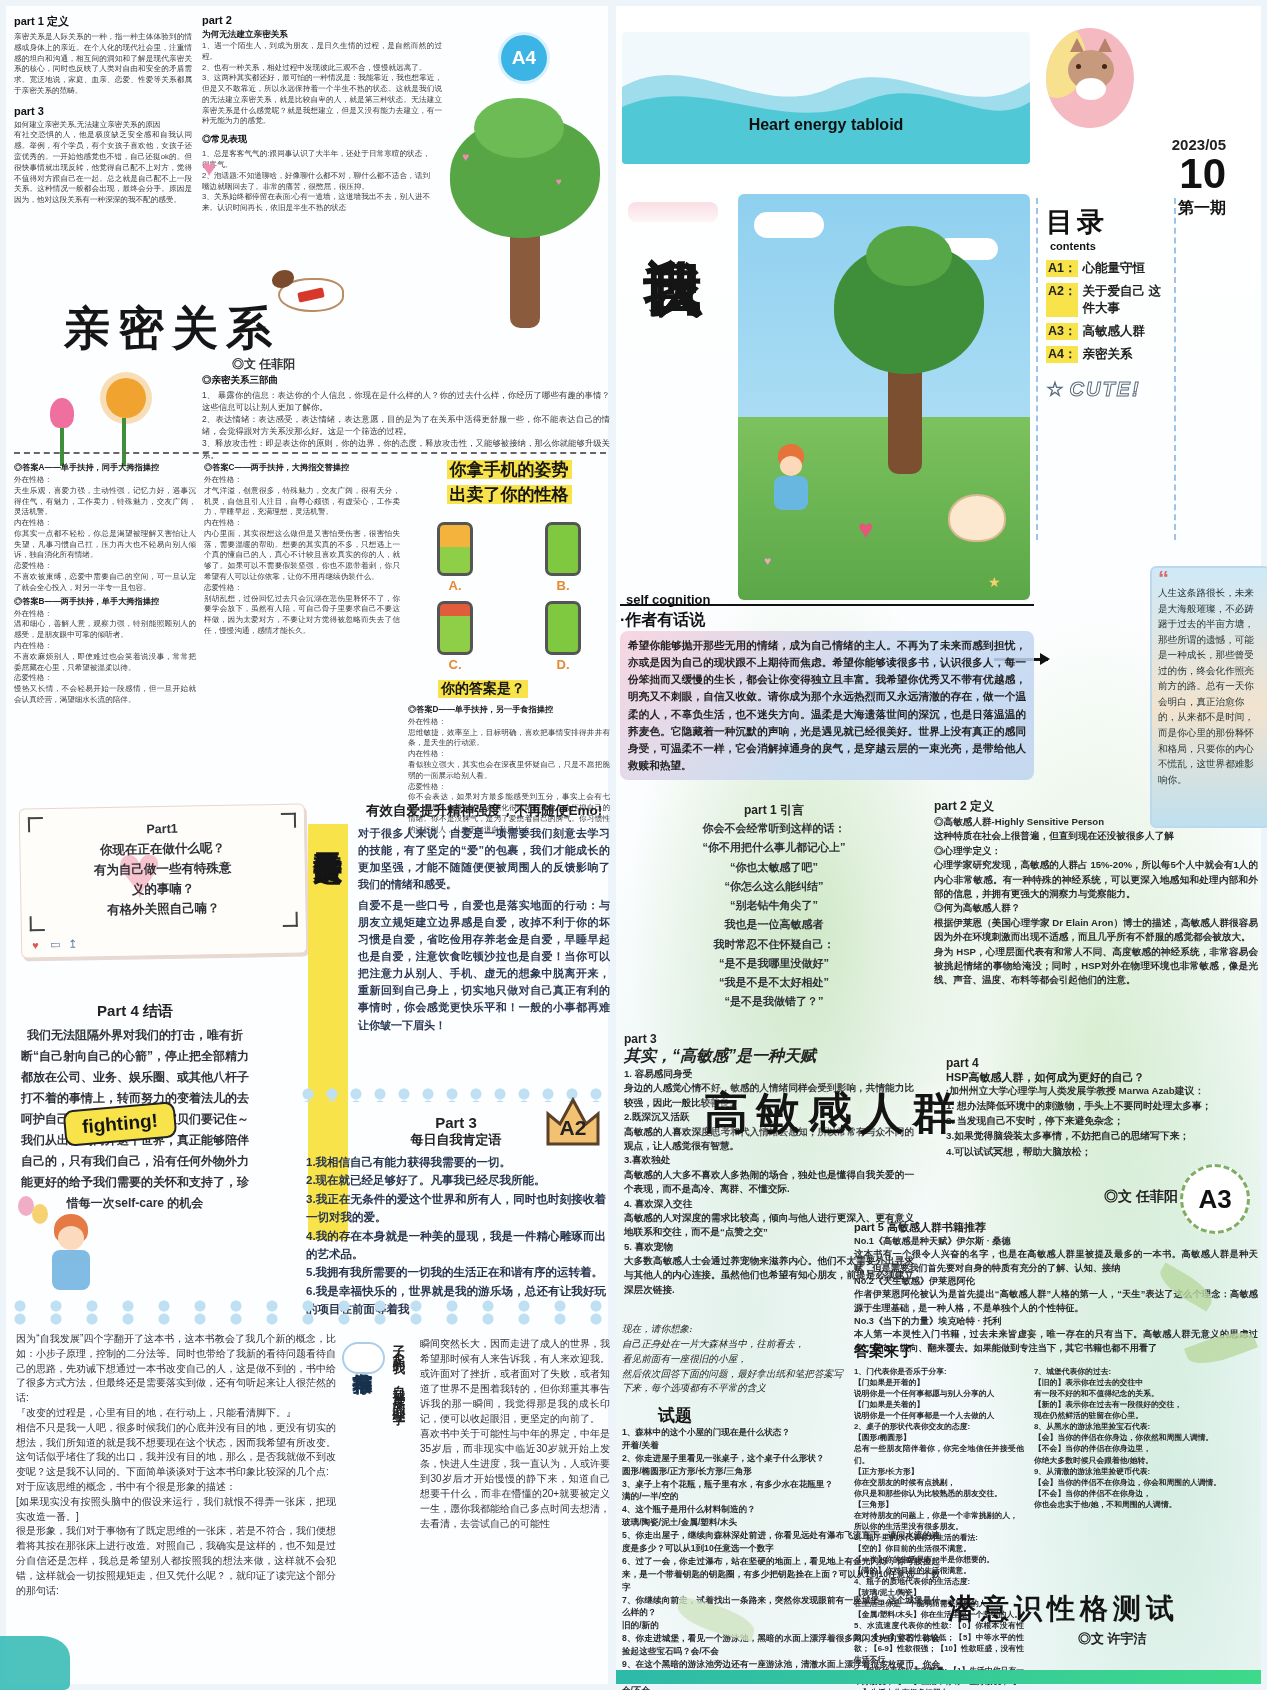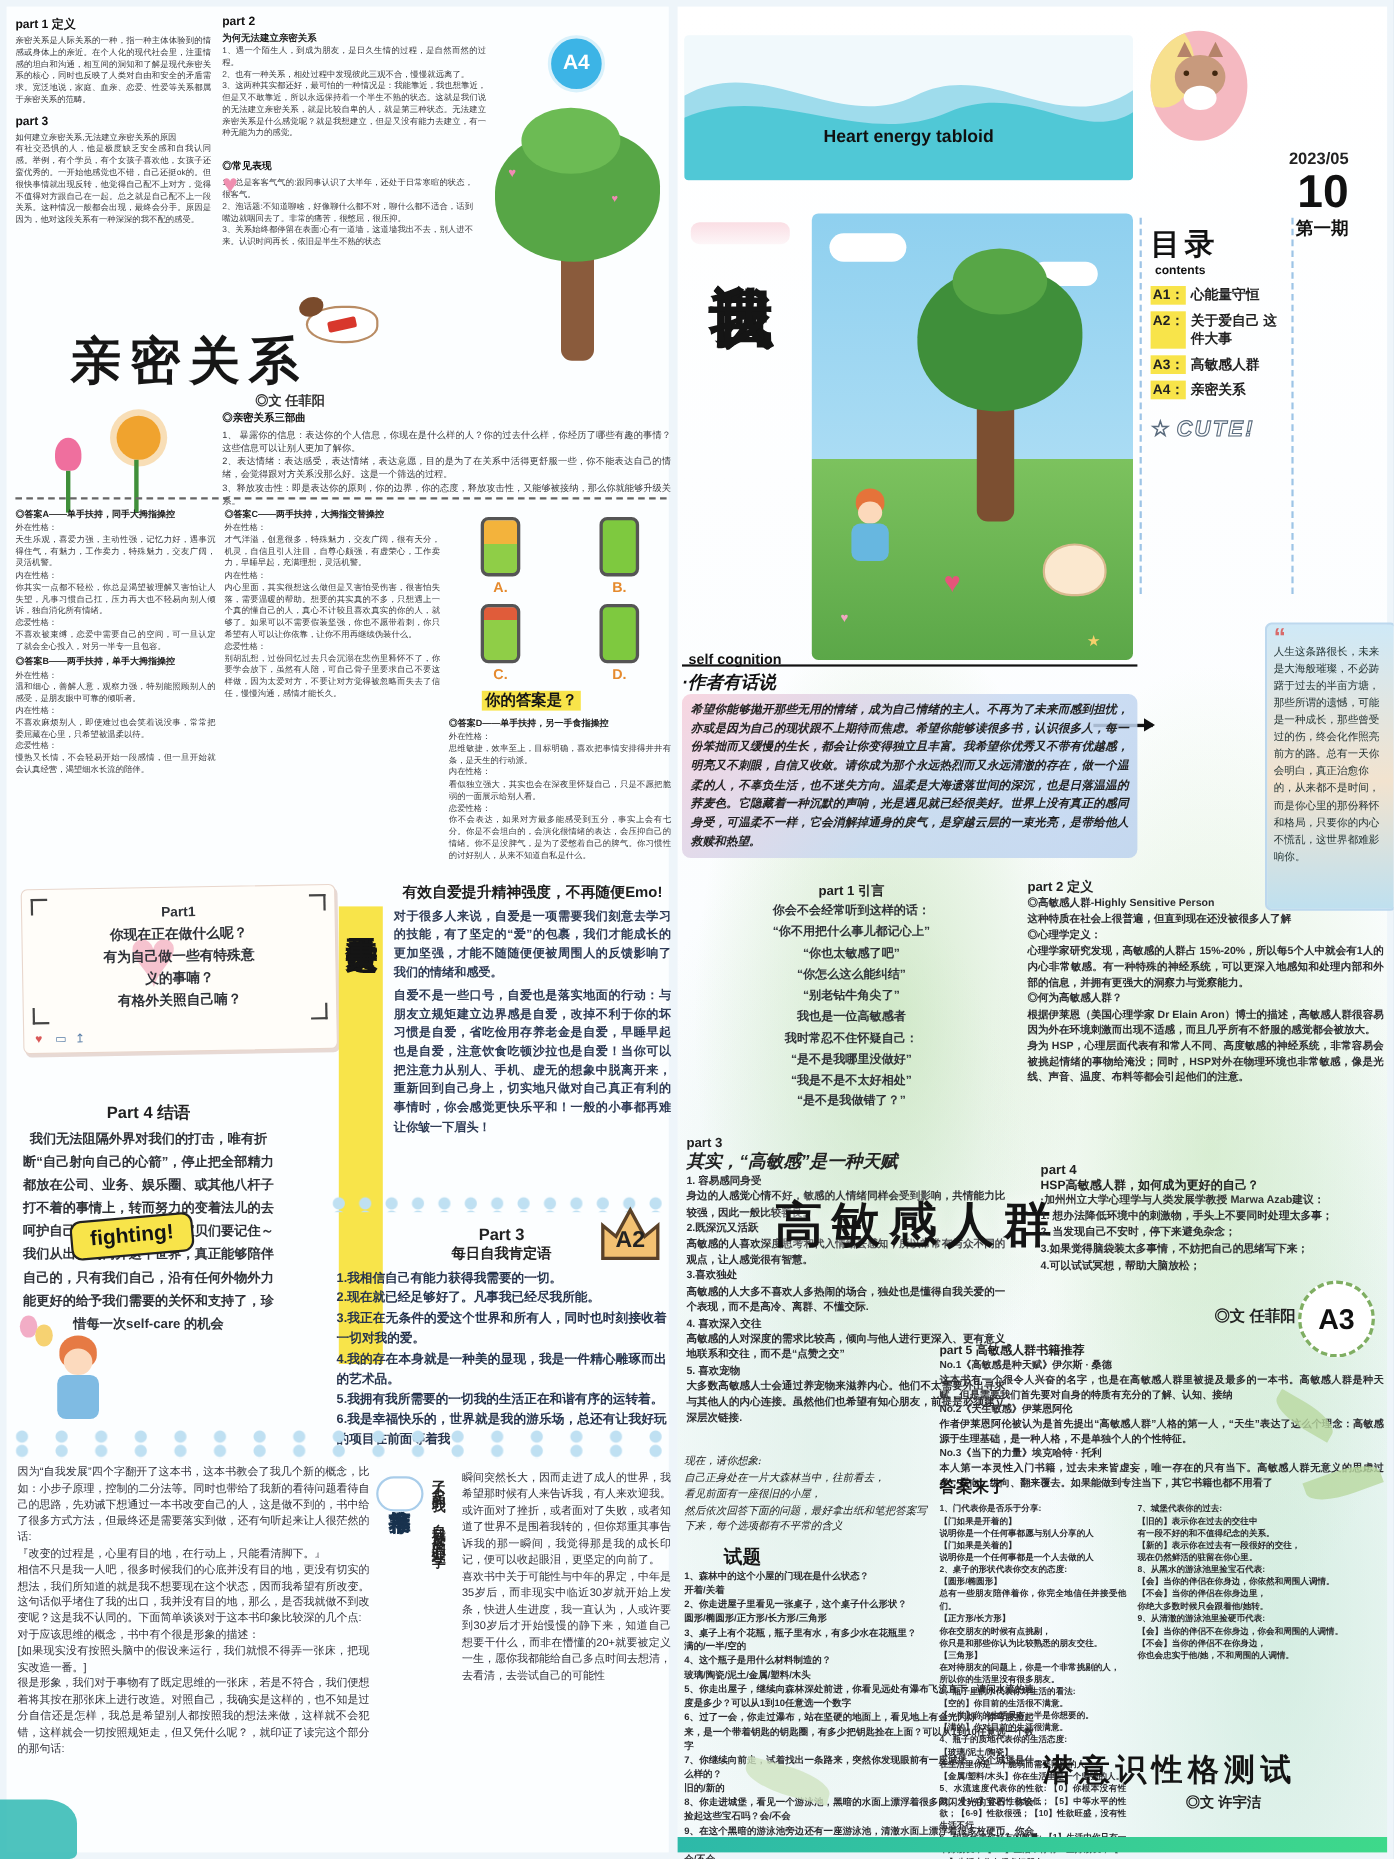--- a/index.html
+++ b/index.html
@@ -61,21 +61,21 @@
       <div class="dense">如何建立亲密关系,无法建立亲密关系的原因
 有社交恐惧的人，他是极度缺乏安全感和自我认同感。举例，有个学员，有个女孩子喜欢他，女孩子还蛮优秀的。一开始他感觉也不错，自己还挺ok的。但很快事情就出现反转，他觉得自己配不上对方，觉得不值得对方跟自己在一起。总之就是自己配不上一段关系。这种情况一般都会出现，最终会分手。原因是因为，他对这段关系有一种深深的我不配的感受。</div>
     </div>
 
     <div class="abs" style="left:196px;top:8px;width:262px;">
       <div class="pt">part 2</div>
       <div style="font-weight:800;font-size:8.6px;color:#222;">为何无法建立亲密关系</div>
       <div class="dense" style="width:240px;">1、遇一个陌生人，到成为朋友，是日久生情的过程，是自然而然的过程。
 2、也有一种关系，相处过程中发现彼此三观不合，慢慢就远离了。
 3、这两种其实都还好，最可怕的一种情况是：我能靠近，我也想靠近，但是又不敢靠近，所以永远保持着一个半生不熟的状态。这就是我们说的无法建立亲密关系，就是比较自卑的人，就是第三种状态。无法建立亲密关系是什么感觉呢？就是我想建立，但是又没有能力去建立，有一种无能为力的感觉。</div>
-      <div class="pt" style="margin-top:18px;font-size:9px;">◎常见表现</div>
+      <div class="pt" style="margin-top:6px;font-size:9px;">◎常见表现</div>
       <div class="dense" style="width:228px;">1、总是客客气气的:跟同事认识了大半年，还处于日常寒暄的状态，很客气。
 2、泡话题:不知道聊啥，好像聊什么都不对，聊什么都不适合，话到嘴边就咽回去了。非常的痛苦，很憋屈，很压抑。
 3、关系始终都停留在表面:心有一道墙，这道墙我出不去，别人进不来。认识时间再长，依旧是半生不熟的状态</div>
     </div>
 
     <div class="abs badge-circle" style="left:492px;top:26px;width:46px;height:46px;background:#3cb4e6;border:3px solid #d9f1fb;color:#fff;font-size:19px;">A4</div>
 
     <div class="abs" style="left:438px;top:92px;width:166px;height:238px;">
       <div class="abs" style="left:66px;top:110px;width:30px;height:120px;background:#8a5b3c;border-radius:10px;"></div>
       <div class="abs" style="left:6px;top:20px;width:150px;height:120px;background:#57a646;border-radius:50% 45% 55% 50%;"></div>
@@ -131,20 +131,24 @@
       <div class="ansh">◎答案C——两手扶持，大拇指交替操控</div>
       <div class="dense">外在性格：
 才气洋溢，创意很多，特殊魅力，交友广阔，很有天分，机灵，自信且引人注目，自尊心颇强，有虚荣心，工作卖力，早睡早起，充满理想，灵活机警。
 内在性格：
 内心里面，其实很想这么做但是又害怕受伤害，很害怕失落，需要温暖的帮助。想要的其实真的不多，只想遇上一个真的懂自己的人，真心不计较且喜欢真实的你的人，就够了。如果可以不需要假装坚强，你也不愿带着刺，你只希望有人可以让你依靠，让你不用再继续伪装什么。
 恋爱性格：
 别胡乱想，过份回忆过去只会沉溺在悲伤里释怀不了，你要学会放下，虽然有人陪，可自己骨子里要求自己不要这样做，因为太爱对方，不要让对方觉得被忽略而失去了信任，慢慢沟通，感情才能长久。</div>
     </div>
 
     <div class="abs" style="left:402px;top:452px;width:202px;">
+      <div style="text-align:center;">
+        <span class="hl" style="font-size:17px;font-weight:900;color:#151515;">你拿手机的姿势</span><br>
+        <span class="hl" style="font-size:17px;font-weight:900;color:#151515;line-height:1.7;">出卖了你的性格</span>
+      </div>
       <div style="display:grid;grid-template-columns:1fr 1fr;gap:4px 14px;margin-top:8px;">
         <div>
             <div class="phone ph-a"></div>
             <div class="opt">A.</div>
           </div>
         <div>
             <div class="phone ph-b"></div>
             <div class="opt">B.</div>
           </div>
         <div>
@@ -314,21 +318,21 @@
 
     <div class="abs" style="left:534px;top:560px;width:104px;height:250px;border:2px solid #bcd8ee;border-radius:6px;background:linear-gradient(180deg,#cfe9f7 0%,#f2e3cf 55%,#bfe0ef 100%);padding:4px 6px;">
       <div style="color:#d86a6a;font-size:22px;font-weight:900;line-height:.6;">“</div>
       <div class="serifhand" style="font-size:9.6px;line-height:1.62;color:#233;white-space:pre-line;">人生这条路很长，未来是大海般璀璨，不必踌躇于过去的半亩方塘，那些所谓的遗憾，可能是一种成长，那些曾受过的伤，终会化作照亮前方的路。总有一天你会明白，真正治愈你的，从来都不是时间，而是你心里的那份释怀和格局，只要你的内心不慌乱，这世界都难影响你。</div>
     </div>
 
     <div class="abs" style="left:378px;top:652px;width:54px;height:3px;background:#111;">
       <div class="abs" style="right:-2px;top:-5px;width:0;height:0;border-left:10px solid #111;border-top:6px solid transparent;border-bottom:6px solid transparent;"></div>
     </div>
 
-    <div class="abs" style="left:4px;top:598px;width:414px;font-style:italic;">
+    <div class="abs" style="left:4px;top:598px;width:414px;">
       <div style="font-weight:900;font-size:16px;color:#111;border-top:2.5px solid #111;padding-top:4px;">·作者有话说</div>
       <div class="dense" style="font-size:10.6px;line-height:1.62;font-weight:700;color:#222;background:linear-gradient(135deg,rgba(246,204,217,.8),rgba(198,217,242,.85) 55%,rgba(188,210,238,.85));border-radius:8px;padding:6px 8px;">希望你能够抛开那些无用的情绪，成为自己情绪的主人。不再为了未来而感到担忧，亦或是因为自己的现状跟不上期待而焦虑。希望你能够读很多书，认识很多人，每一份笨拙而又缓慢的生长，都会让你变得独立且丰富。我希望你优秀又不带有优越感，明亮又不刺眼，自信又收敛。请你成为那个永远热烈而又永远清澈的存在，做一个温柔的人，不辜负生活，也不迷失方向。温柔是大海遗落世间的深沉，也是日落温温的荞麦色。它隐藏着一种沉默的声响，光是遇见就已经很美好。世界上没有真正的感同身受，可温柔不一样，它会消解掉通身的戾气，是穿越云层的一束光亮，是带给他人救赎和热望。</div>
     </div>
 
     <div class="abs" style="left:8px;top:796px;width:300px;">
       <div style="text-align:center;font-weight:900;font-size:12px;color:#222;">part 1 引言</div>
       <div class="densec" style="font-size:11px;line-height:1.75;">你会不会经常听到这样的话：
 “你不用把什么事儿都记心上”
 “你也太敏感了吧”
 “你怎么这么能纠结”

